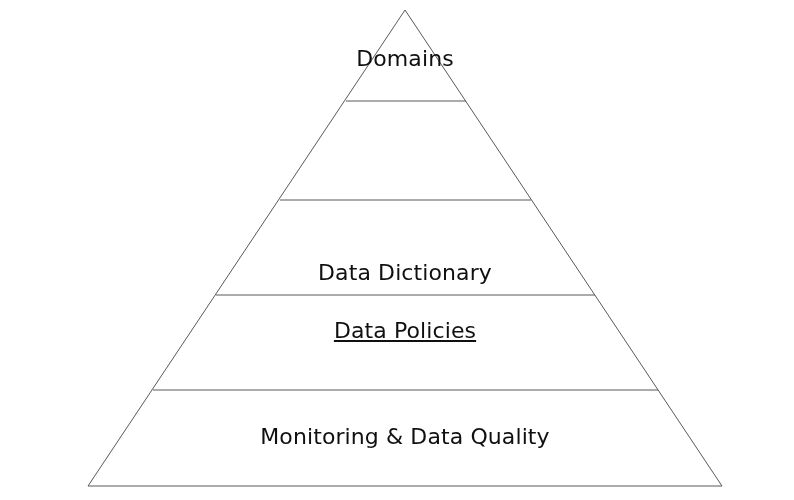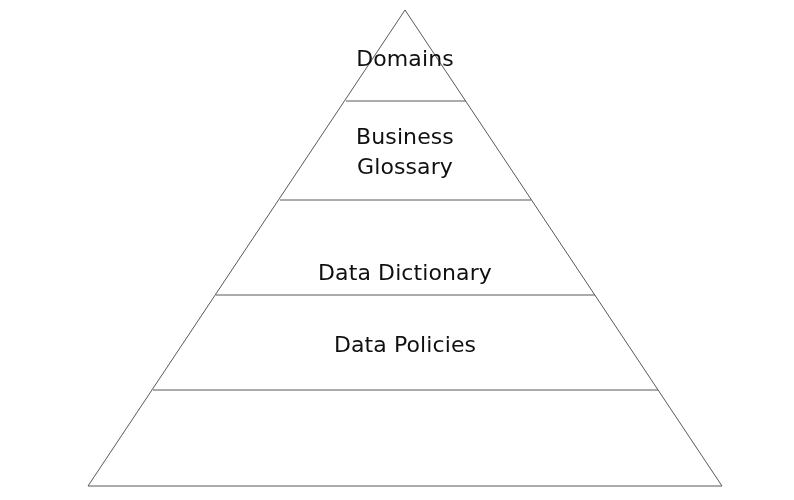--- a/index.html
+++ b/index.html
@@ -23,21 +23,21 @@
   #pyramid-svg {
     position: absolute;
     left: 0;
     top: 0;
     width: 794px;
     height: 500px;
     display: block;
   }
   .tier-label {
     position: absolute;
-    text-align: center;
+    text-align: left;
     color: #101010;
     font-family: "DejaVu Sans", sans-serif;
     font-weight: 400;
     font-size: 22px;
     line-height: 30px;
     letter-spacing: 0.1px;
     white-space: pre-line;
     transform: translate(-50%, -50%);
     pointer-events: none;
     -webkit-font-smoothing: antialiased;
@@ -56,21 +56,20 @@
 
     <line x1="280" y1="200" x2="531" y2="200" stroke="#595959" stroke-width="1"></line>
 
     <line x1="216" y1="295" x2="595" y2="295" stroke="#595959" stroke-width="1"></line>
 
     <line x1="153" y1="390" x2="658" y2="390" stroke="#595959" stroke-width="1"></line>
   </svg>
 
   <div class="tier-label" style="left:405px; top:59px;">Domains</div>
 
-  <div class="tier-label" style="left:405px; top:152px;">Business
-Glossary</div>
 
   <div class="tier-label" style="left:405px; top:249px;margin-top:24px;">Data Dictionary</div>
 
-  <div class="tier-label" style="left:405px; top:345px;">Data Policies</div>
+  <div class="tier-label" style="left:405px; top:331px;text-decoration:underline;">Data Policies</div>
 
+  <div class="tier-label" style="left:405px; top:437px;">Monitoring &amp; Data Quality</div>
 
 </div>
 
 </body></html>

